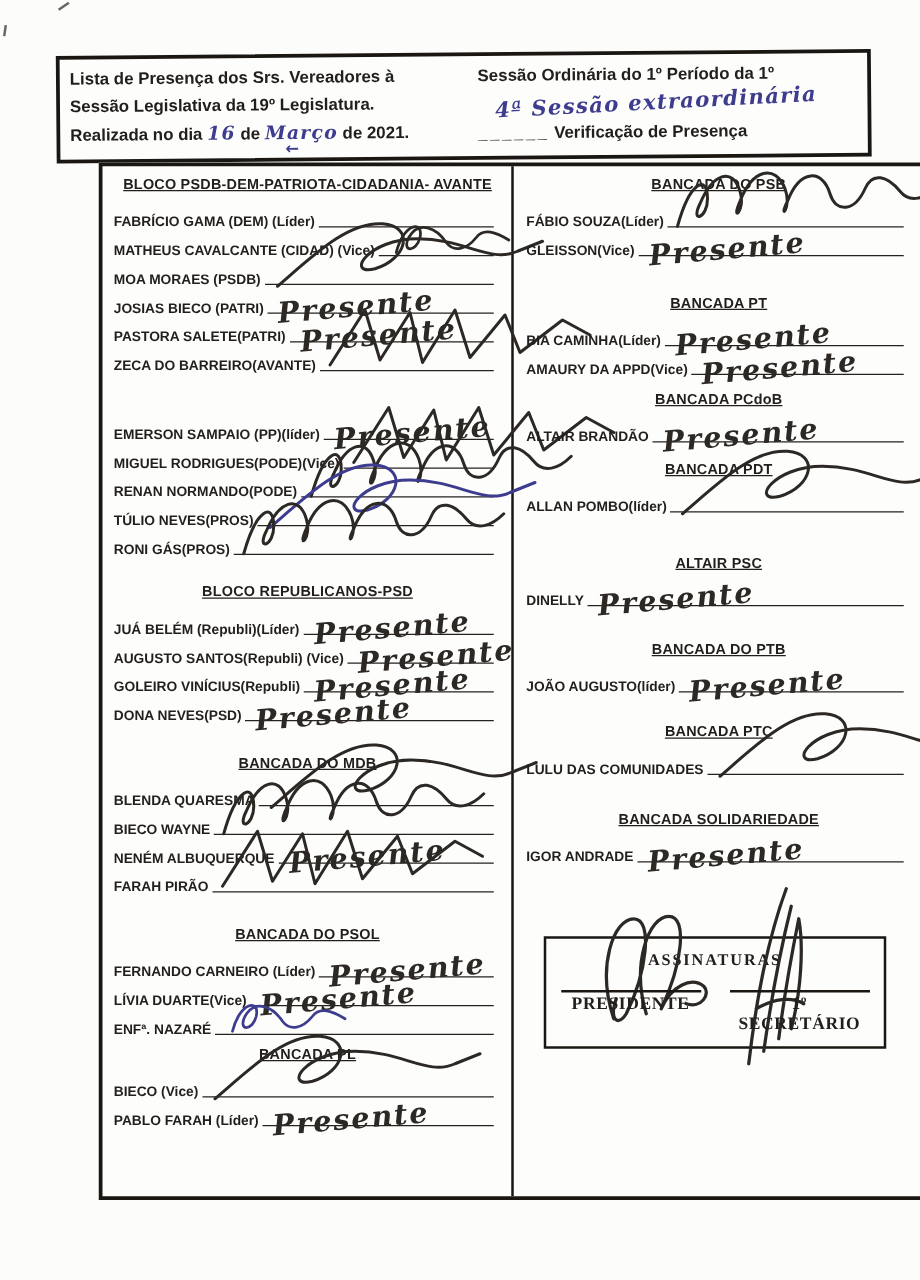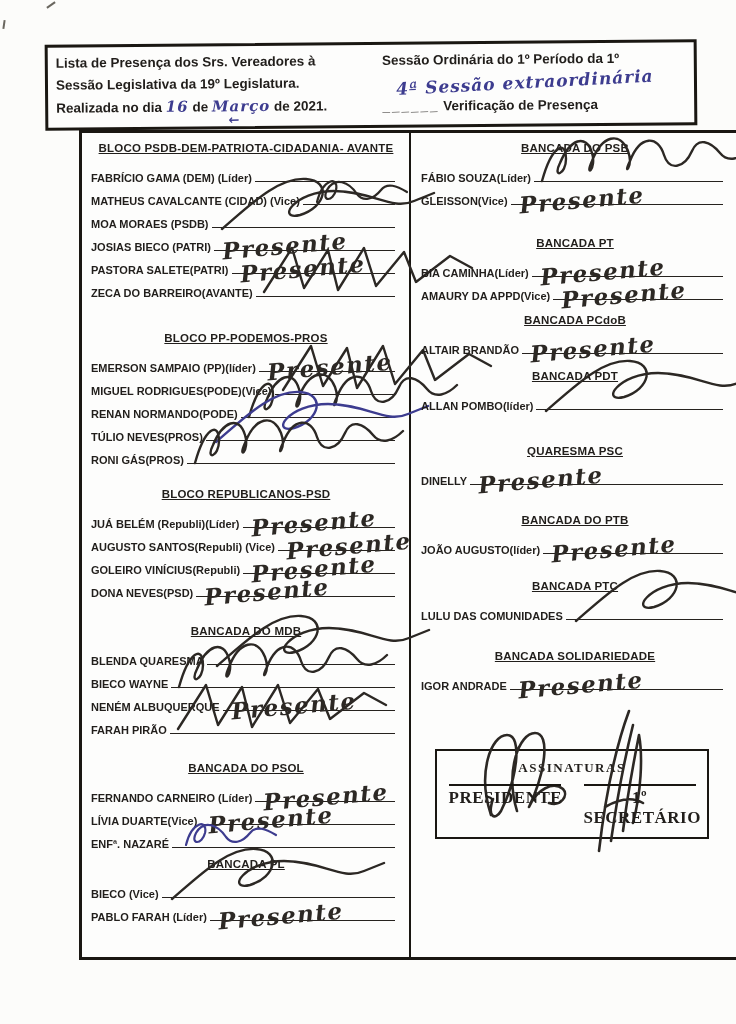--- a/index.html
+++ b/index.html
@@ -49,21 +49,21 @@
   svg.scribble path{fill:none;stroke-linecap:round;stroke-linejoin:round;}
   .stroke-black path{stroke:#2c2824;}
   .stroke-blue path{stroke:#3d3c8f;}
 
   
   .sign-box{margin:56px 0 0 14px;width:274px;height:90px;border:2.5px solid #1a1712;
       position:relative;box-sizing:border-box;padding-top:9px;
       font-family:"Liberation Serif",serif;}
   .sign-title{text-align:center;font-weight:700;font-size:13px;letter-spacing:1.5px;}
   .sign-cols{position:absolute;left:0;right:0;bottom:9px;display:flex;justify-content:space-around;}
-  .sign-slot{width:112px;text-align:center;font-weight:700;font-size:17px;
+  .sign-slot{width:112px;text-align:center;font-weight:700;font-size:14px;
       border-top:2px solid #1a1712;padding-top:2px;letter-spacing:.5px;}
   svg.sig-pres{position:absolute;left:28px;top:-28px;overflow:visible;}
   svg.sig-sec{position:absolute;right:46px;top:-46px;overflow:visible;}
   svg.sig-pres path,svg.sig-sec path{fill:none;stroke:#2c2824;stroke-width:2.6;
       stroke-linecap:round;stroke-linejoin:round;}
 </style>
 </head>
 <body>
 
 <div class="page">
@@ -131,21 +131,20 @@
           <div class="row">
             <span class="label">ZECA DO BARREIRO(AVANTE)</span>
             <span class="sig-line">
               <svg class="scribble scr-large stroke-black" width="230" height="70" viewBox="0 0 230 70">
                 <path d="M6 54 L 34 10 L 46 50 L 70 12 L 80 52 L 106 10 L 118 48 L 146 14 L 158 44 L 192 18 L 214 30" stroke-width="2.4"></path>
               </svg>
             </span>
           </div>
         </div>
         <div class="block" style="margin-top: 32px;">
-          <div class="block-header">BLOCO PP-PODEMOS-PROS</div>
           <div class="row">
             <span class="label">EMERSON SAMPAIO (PP)(líder)</span>
             <span class="sig-line">
               <span class="hw mark-presente ink-black">Presente</span>
             </span>
           </div>
           <div class="row">
             <span class="label">MIGUEL RODRIGUES(PODE)(Vice)</span>
             <span class="sig-line">
               <svg class="scribble scr-large stroke-black" width="230" height="70" viewBox="0 0 230 70">
@@ -327,21 +326,21 @@
             <div class="row">
               <span class="label">ALLAN POMBO(líder)</span>
               <span class="sig-line">
                 <svg class="scribble scr-large stroke-black" width="230" height="70" viewBox="0 0 230 70">
                   <path d="M8 60 C 36 36, 64 8, 92 10 C 118 12, 112 38, 86 46 C 62 52, 80 22, 120 22 C 158 22, 178 42, 200 32 L 220 24" stroke-width="2.4"></path>
                 </svg>
               </span>
             </div>
           </div>
           <div class="block" style="margin-top: 32px;">
-            <div class="block-header">QUARESMA PSC</div>
+            <div class="block-header">ALTAIR PSC</div>
             <div class="row">
               <span class="label">DINELLY</span>
               <span class="sig-line">
                 <span class="hw mark-presente ink-black">Presente</span>
               </span>
             </div>
           </div>
           <div class="block" style="margin-top: 26px;">
             <div class="block-header">BANCADA DO PTB</div>
             <div class="row">

